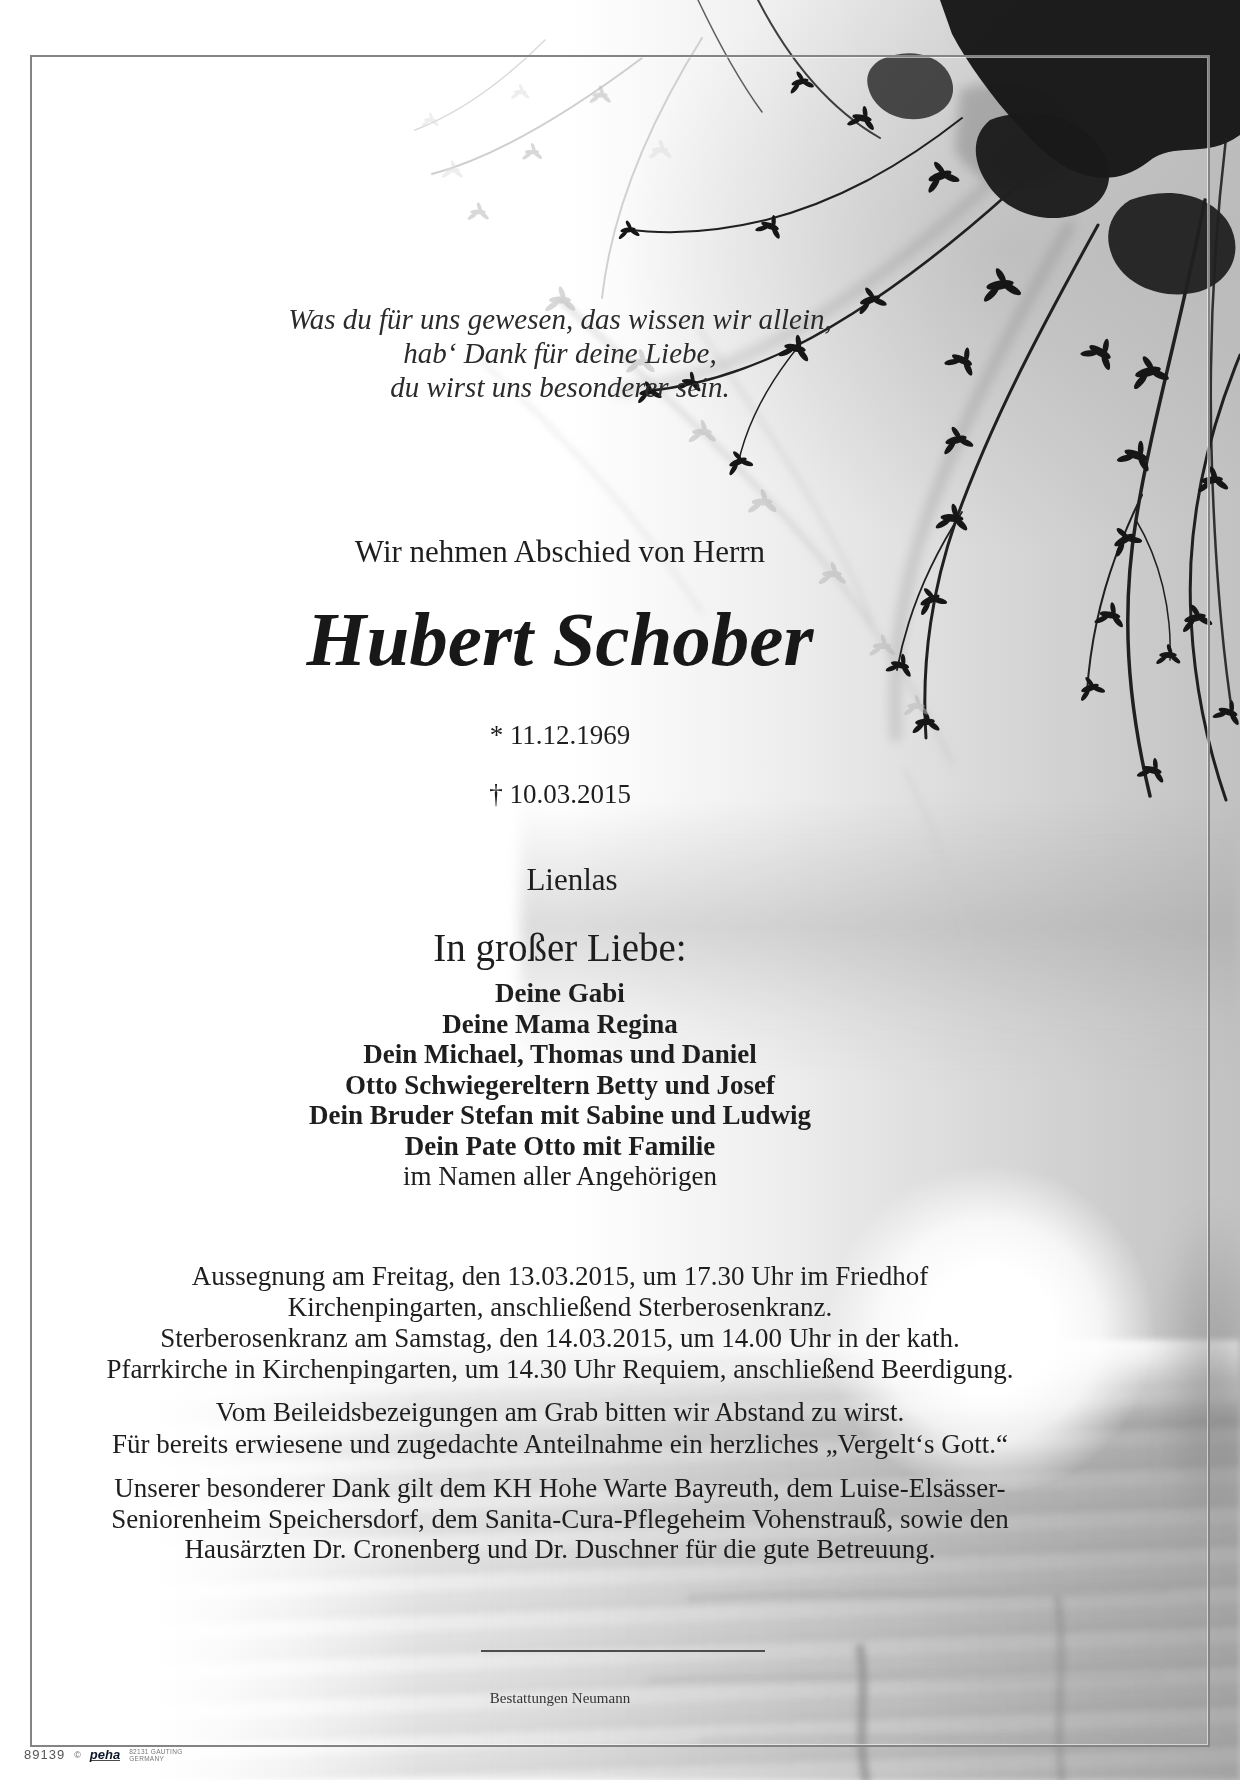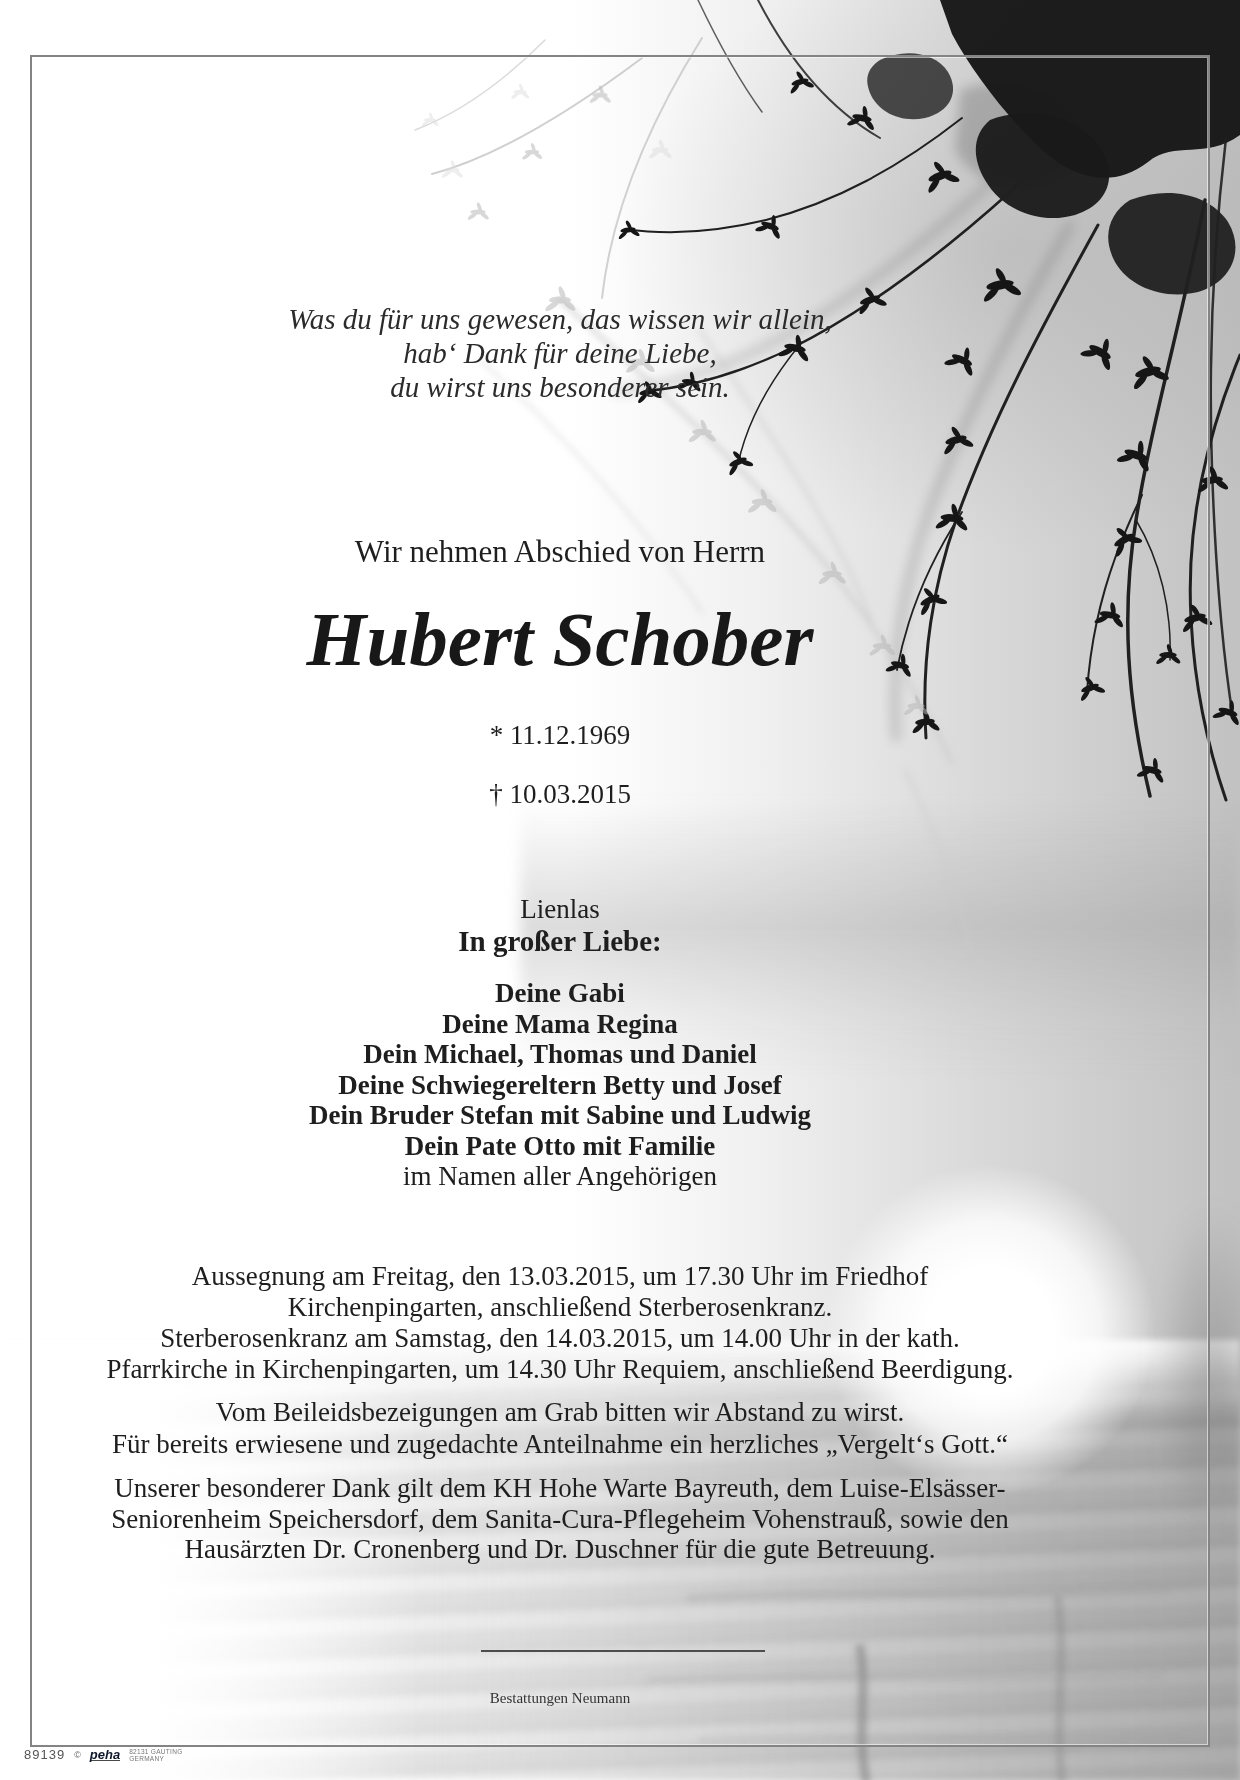--- a/index.html
+++ b/index.html
@@ -29,22 +29,22 @@
   .branches{position:absolute;inset:0;}
   
   .frame{position:absolute;left:30px;top:55px;width:1176px;height:1688px;border:2px solid #848484;box-shadow:inset 0 0 0 1px rgba(255,255,255,.55);}
   
   .tblock{position:absolute;left:0;width:1120px;text-align:center;white-space:nowrap;}
   .poem{top:302px;font-style:italic;font-size:29px;line-height:34px;color:#2b2b2b;}
   .intro{top:534px;font-size:31px;}
   .name{top:598px;font-size:77px;line-height:82px;font-weight:bold;font-style:italic;color:#181818;}
   .birth{top:720px;font-size:27px;}
   .death{top:779px;font-size:27px;}
-  .place{top:894px;font-size:27px;}
-  .liebe{top:925px;font-size:29px;font-weight:bold;}
+  .place{top:862px;font-size:31px;padding-left:12px;}
+  .liebe{top:925px;font-size:39px;font-weight:normal;}
   .mourners{top:978px;font-size:27px;line-height:30.5px;font-weight:bold;}
   .mourners .footer{font-weight:normal;}
   .ann1{top:1261px;font-size:27px;line-height:31px;}
   .ann2{top:1396px;font-size:27px;line-height:32px;}
   .thanks{top:1473px;font-size:27px;line-height:30.5px;}
   .sig-line{position:absolute;left:481px;top:1650px;width:284px;border-top:2px solid #4d4d4d;}
   .funeral{top:1690px;font-size:15px;color:#333;}
   
   .imprint{position:absolute;left:24px;top:1747px;display:flex;align-items:center;gap:9px;
     font-family:"Liberation Sans","DejaVu Sans",sans-serif;color:#555;}
@@ -196,21 +196,21 @@
   <div class="tblock name">Hubert Schober</div>
   <div class="tblock birth">* 11.12.1969</div>
   <div class="tblock death">† 10.03.2015</div>
   <div class="tblock place">Lienlas</div>
 
   <div class="tblock liebe">In großer Liebe:</div>
   <div class="tblock mourners">
     <div>Deine Gabi</div>
     <div>Deine Mama Regina</div>
     <div>Dein Michael, Thomas und Daniel</div>
-    <div>Deine Schwiegereltern Betty und Josef</div>
+    <div>Otto Schwiegereltern Betty und Josef</div>
     <div>Dein Bruder Stefan mit Sabine und Ludwig</div>
     <div>Dein Pate Otto mit Familie</div>
     <div class="footer">im Namen aller Angehörigen</div>
   </div>
 
   <div class="tblock ann1">
     <div>Aussegnung am Freitag, den 13.03.2015, um 17.30 Uhr im Friedhof</div>
     <div>Kirchenpingarten, anschließend Sterberosenkranz.</div>
     <div>Sterberosenkranz am Samstag, den 14.03.2015, um 14.00 Uhr in der kath.</div>
     <div>Pfarrkirche in Kirchenpingarten, um 14.30 Uhr Requiem, anschließend Beerdigung.</div>

